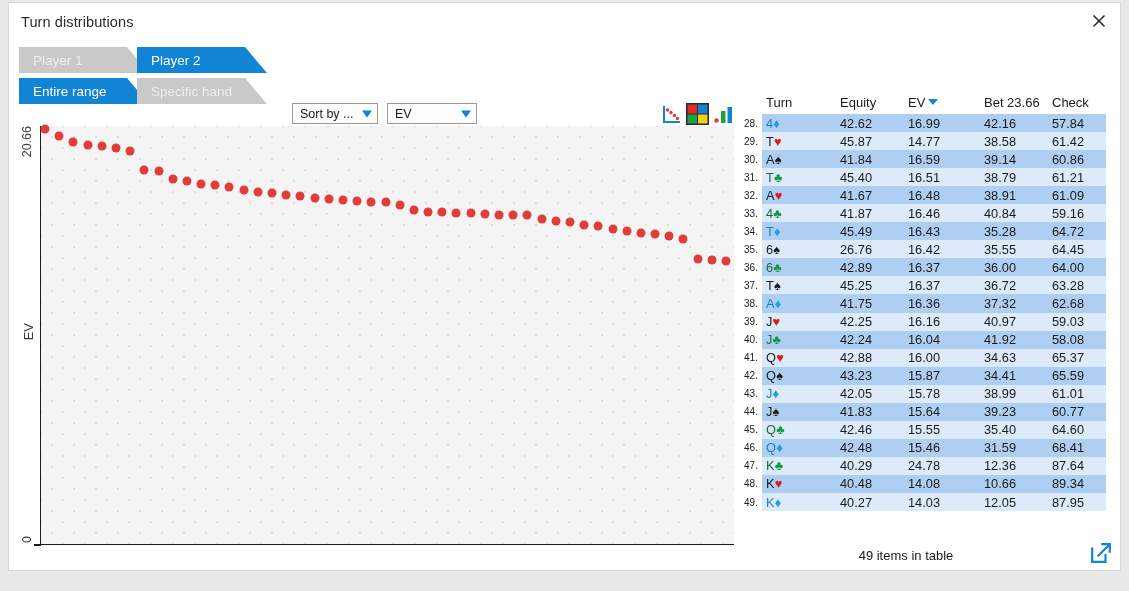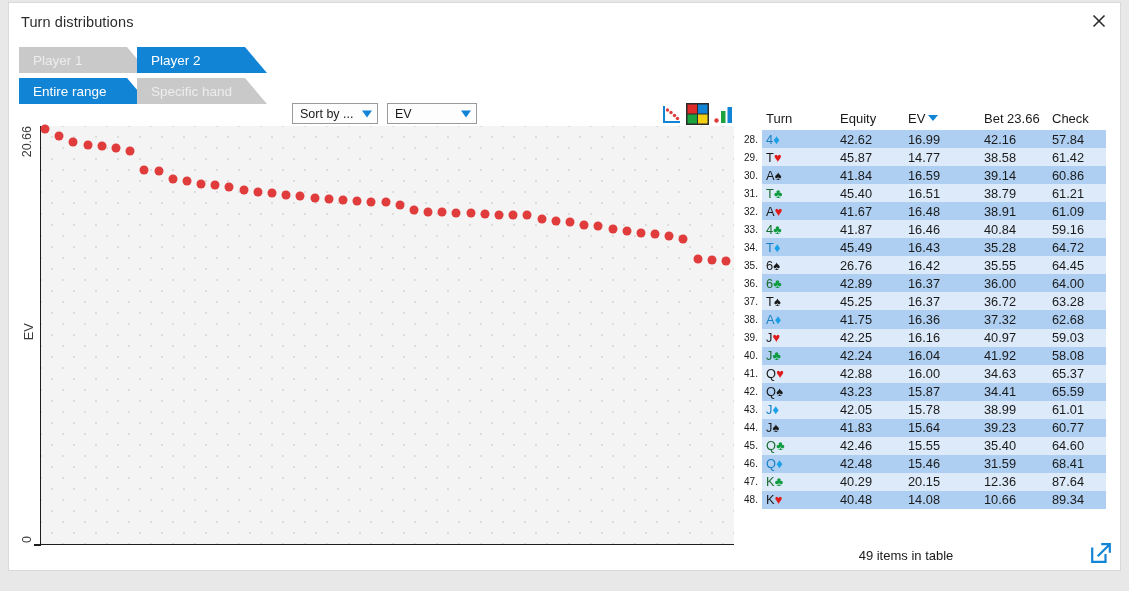--- a/index.html
+++ b/index.html
@@ -130,21 +130,21 @@
     background: #e03c3c;
     transform: translate(-50%, -50%);
   }
   .tick0 {
     position: absolute; left: 25px; top: 426px;
     width: 7px; height: 1.5px; background: #1d1d1d;
   }
 
   
   .table-wrap {
-    position: absolute; left: 727px; top: 108px;
+    position: absolute; left: 727px; top: 92px;
     width: 386px; height: 447px;
   }
   table.dist {
     border-collapse: collapse;
     font-size: 12.8px;
     table-layout: fixed;
     width: 370px;
   }
   table.dist th {
     font-weight: normal;
@@ -501,32 +501,40 @@
             <td><span class="card"><span class="rank-d">Q</span><span class="suit-d">♦</span></span></td>
             <td>42.48</td>
             <td>15.46</td>
             <td>31.59</td>
             <td>68.41</td>
           </tr>
           <tr class="odd">
             <td class="idx">47.</td>
             <td><span class="card"><span class="rank-c">K</span><span class="suit-c">♣</span></span></td>
             <td>40.29</td>
-            <td>20.15</td>
+            <td>24.78</td>
             <td>12.36</td>
             <td>87.64</td>
           </tr>
           <tr class="even">
             <td class="idx">48.</td>
             <td><span class="card"><span class="rank-h">K</span><span class="suit-h">♥</span></span></td>
             <td>40.48</td>
             <td>14.08</td>
             <td>10.66</td>
             <td>89.34</td>
           </tr>
+          <tr class="odd">
+            <td class="idx">49.</td>
+            <td><span class="card"><span class="rank-d">K</span><span class="suit-d">♦</span></span></td>
+            <td>40.27</td>
+            <td>14.03</td>
+            <td>12.05</td>
+            <td>87.95</td>
+          </tr>
         </tbody>
     </table>
 
   </div>
 
   <div class="items-count">49 items in table</div>
 
   <div class="popout">
     <svg width="22" height="22" viewBox="0 0 22 22">
       <path d="M2.2 6.5 L2.2 19.8 L15.5 19.8 L15.5 13 M8.5 13.5 L19.3 2.7 M12.3 2.2 L19.8 2.2 L19.8 9.7" fill="none" stroke="#1184d6" stroke-width="2.2" stroke-linecap="square"></path>

